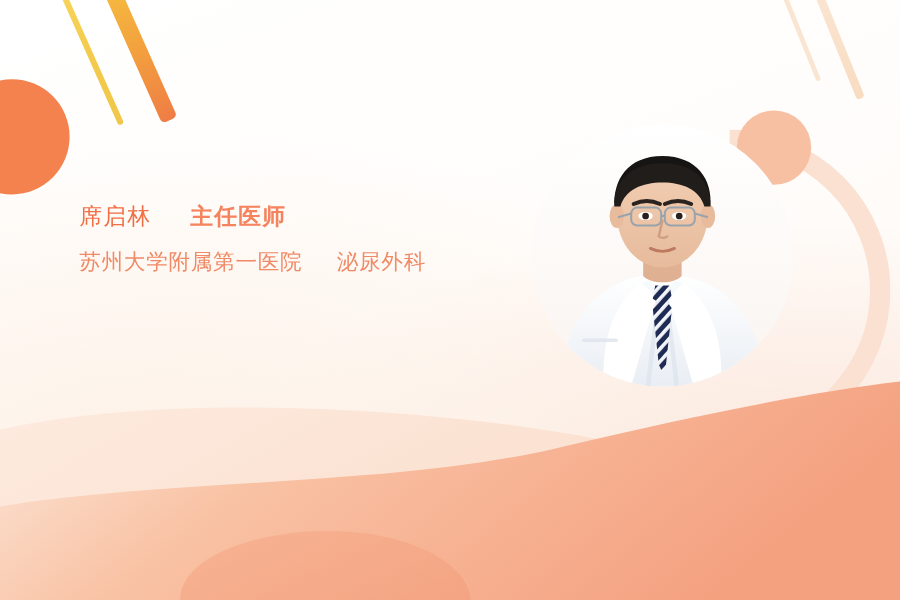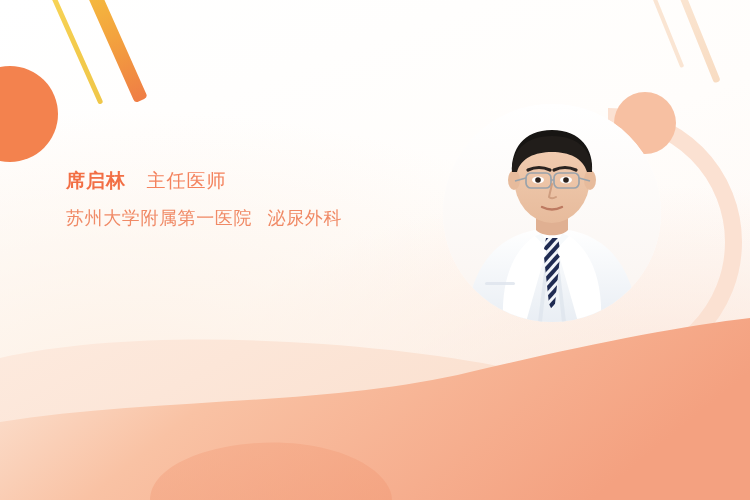--- a/index.html
+++ b/index.html
@@ -173,40 +173,40 @@
     letter-spacing: .5px;
     margin: 0;
     max-width: 300px;
   }
   .byline {
     margin-top: 56px;
     white-space: nowrap;
   }
   .doc-name {
     font-size: 19px;
-    font-weight: 700;
+    font-weight: 400;
     color: #f26f45;
     letter-spacing: 1px;
   }
   .doc-title {
     font-size: 19px;
-    font-weight: 400;
+    font-weight: 700;
     color: #f4835e;
     letter-spacing: 1px;
-    margin-left: 16px;
+    margin-left: 28px;
   }
   .affiliation {
     margin-top: 12px;
     font-size: 18px;
     font-weight: 400;
     color: #f08a66;
     letter-spacing: .6px;
     white-space: nowrap;
   }
-  .dept { margin-left: 10px; }
+  .dept { margin-left: 23px; }
 </style>
 </head>
 <body>
 
 <div id="stage">
 
   <div class="bg-base"></div>
 
   <div class="stripe stripe-tl-thin"></div>
   <div class="stripe stripe-tl-thick"></div>

